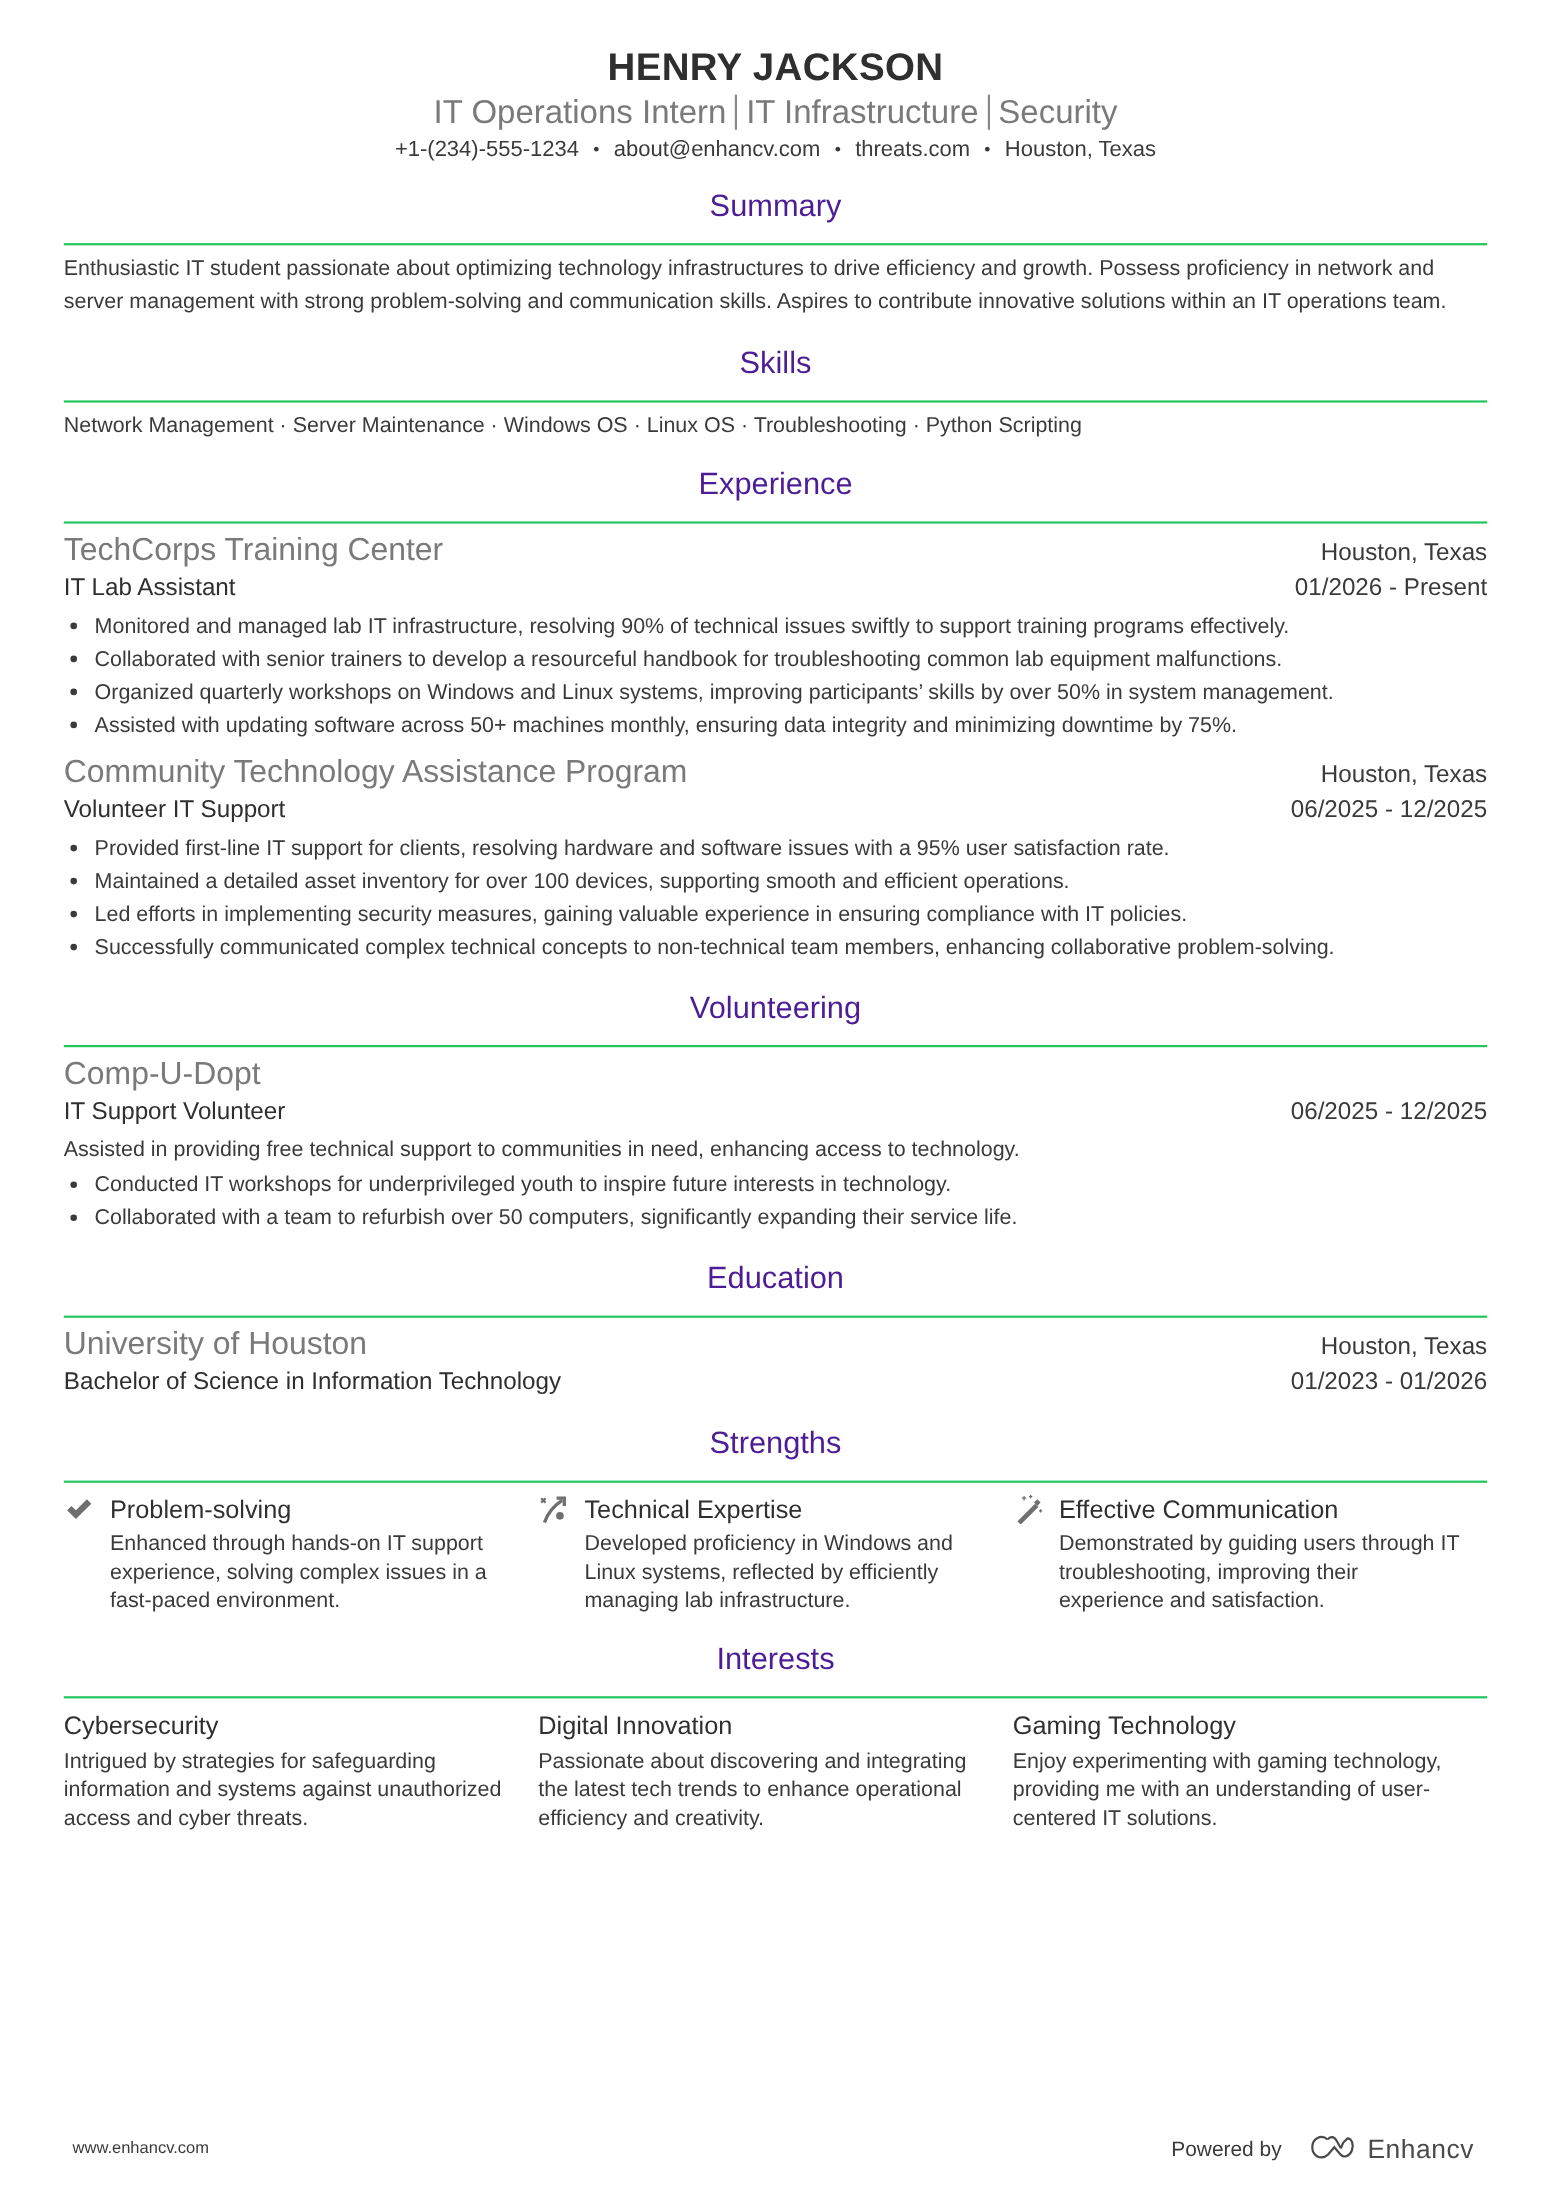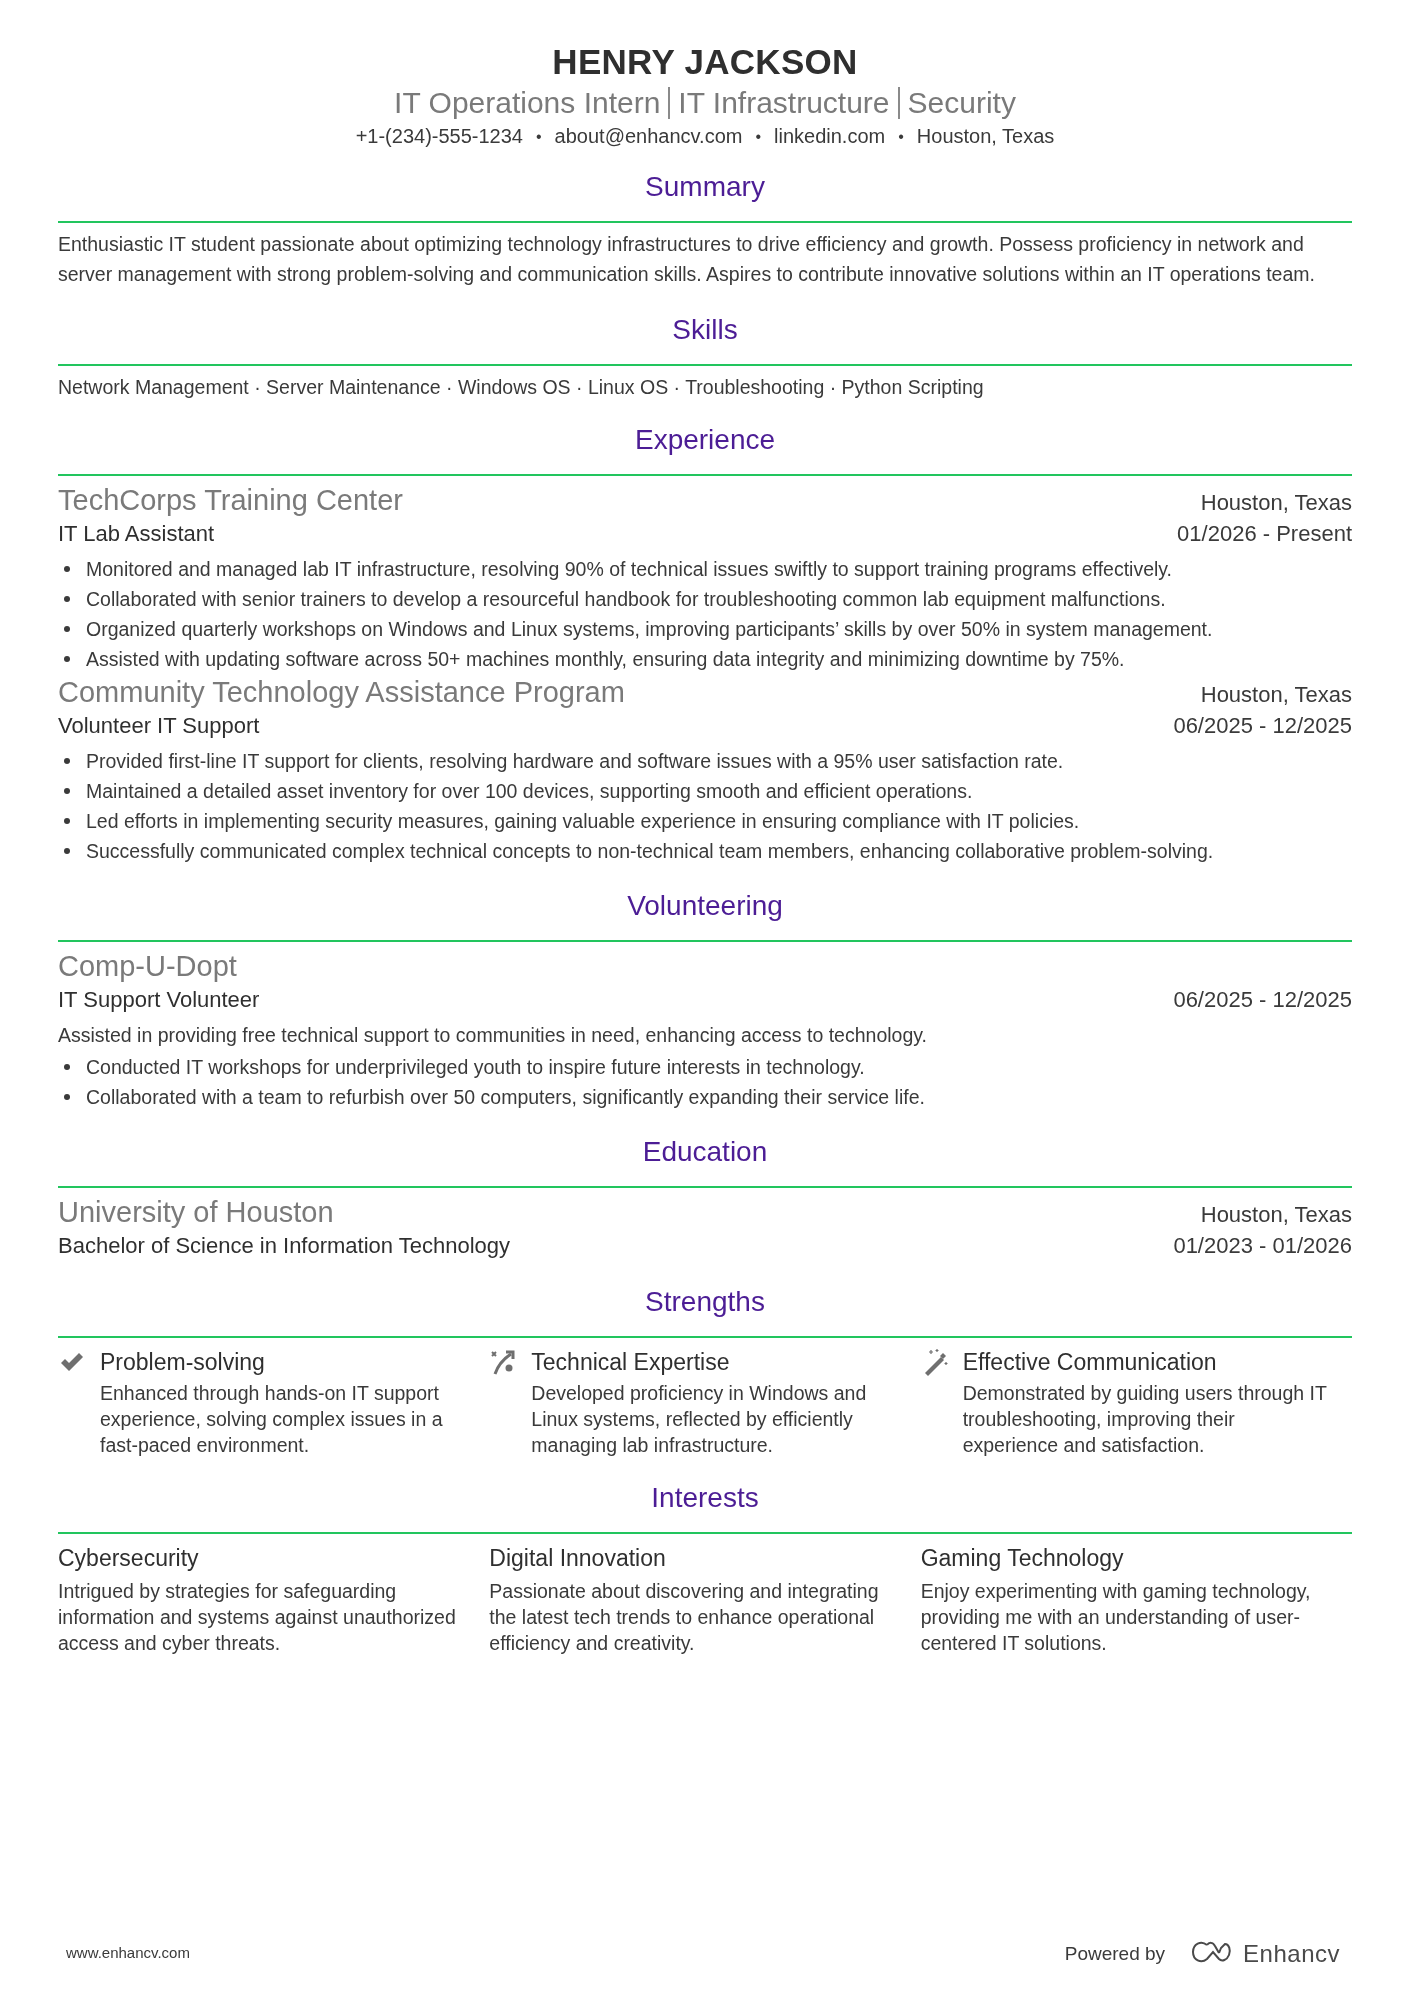--- a/index.html
+++ b/index.html
@@ -174,21 +174,21 @@
 <body>
 
 <div class="page">
 
   <div class="header">
     <div class="name">HENRY JACKSON</div>
     <div class="title">
       <span>IT Operations Intern</span><span class="sep"></span><span>IT Infrastructure</span><span class="sep"></span><span>Security</span>
     </div>
     <div class="contact">
-      <span>+1-(234)-555-1234</span><span class="dot">•</span><span>about@enhancv.com</span><span class="dot">•</span><span>linkedin.com</span><span class="dot">•</span><span>Houston, Texas</span>
+      <span>+1-(234)-555-1234</span><span class="dot">•</span><span>about@enhancv.com</span><span class="dot">•</span><span>threats.com</span><span class="dot">•</span><span>Houston, Texas</span>
     </div>
   </div>
 
   <div style="margin-top:18px;">
     <div class="section-head">Summary</div>
     <div class="para" style="margin-top:6px;">Enthusiastic IT student passionate about optimizing technology infrastructures to drive efficiency and growth. Possess proficiency in network and server management with strong problem-solving and communication skills. Aspires to contribute innovative solutions within an IT operations team.</div>
   </div>
 
   <div style="margin-top:23px;">
     <div class="section-head">Skills</div>
@@ -208,21 +208,21 @@
         <div class="dates">01/2026 - Present</div>
       </div>
       <ul class="bullets">
         <li>Monitored and managed lab IT infrastructure, resolving 90% of technical issues swiftly to support training programs effectively.</li>
         <li>Collaborated with senior trainers to develop a resourceful handbook for troubleshooting common lab equipment malfunctions.</li>
         <li>Organized quarterly workshops on Windows and Linux systems, improving participants’ skills by over 50% in system management.</li>
         <li>Assisted with updating software across 50+ machines monthly, ensuring data integrity and minimizing downtime by 75%.</li>
       </ul>
     </div>
 
-    <div style="">
+    <div style="margin-top:10px;">
       <div class="entry-row">
         <div class="org">Community Technology Assistance Program</div>
         <div class="loc">Houston, Texas</div>
       </div>
       <div class="entry-row">
         <div class="role">Volunteer IT Support</div>
         <div class="dates">06/2025 - 12/2025</div>
       </div>
       <ul class="bullets">
         <li>Provided first-line IT support for clients, resolving hardware and software issues with a 95% user satisfaction rate.</li>

